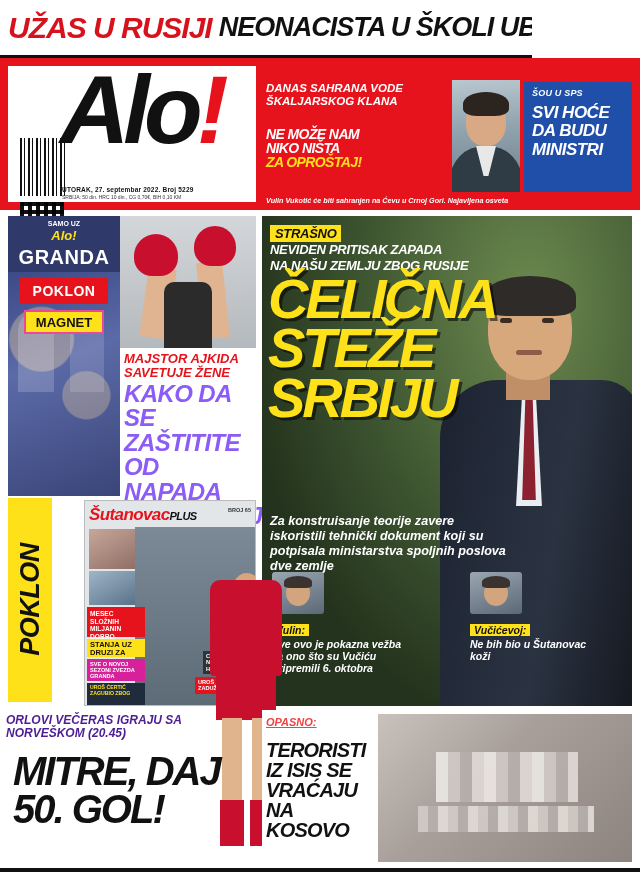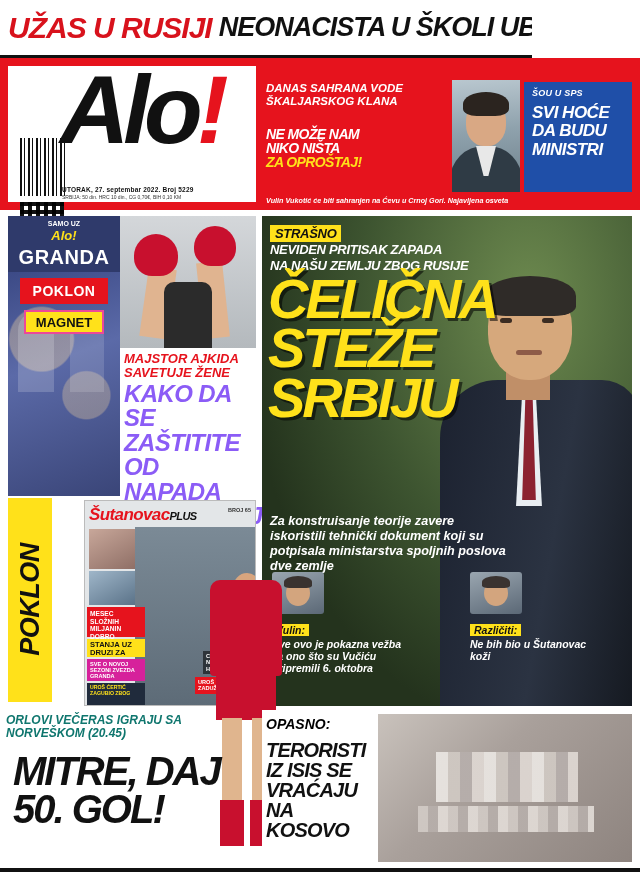--- a/index.html
+++ b/index.html
@@ -411,21 +411,21 @@
     line-height: 1.16; display: block;
   }
 
   
   .mitre-block {
     position: absolute; left: 8px; top: 710px; width: 252px; height: 154px;
     background: #ffffff;
   }
   .mitre-kicker {
     position: absolute; left: 6px; top: 714px; width: 200px;
-    color: #0f766e; font-size: 12px; font-weight: 800; font-style: italic;
+    color: #4c1d95; font-size: 12px; font-weight: 800; font-style: italic;
     line-height: 1.1; text-transform: uppercase;
   }
   .mitre-head {
     position: absolute; left: 6px; top: 752px; width: 248px;
     color: #111; font-size: 40px; font-weight: 800; font-style: italic;
     line-height: 0.95; text-transform: uppercase; letter-spacing: -2px; margin-left: 7px;
   }
   .mitre-player {
     position: absolute; left: 190px; top: 560px; width: 120px; height: 300px;
     overflow: hidden;
@@ -455,22 +455,23 @@
     background: #c8102e;
   }
 
   
   .bottom-right {
     position: absolute; left: 262px; top: 710px; width: 370px; height: 154px;
     background: #ffffff;
   }
   .br-opasno {
     position: absolute; left: 266px; top: 716px;
-    color: #000000; font-size: 14px; font-weight: 800; font-style: italic;
+    color: #ef4444; font-size: 11px; font-weight: 800; font-style: italic;
     text-transform: uppercase;
+    text-decoration: underline;
   }
   .br-head {
     position: absolute; left: 266px; top: 740px; width: 110px;
     color: #111; font-size: 20px; font-weight: 800; font-style: italic;
     line-height: 1.0; text-transform: uppercase; letter-spacing: -0.8px;
   }
   .br-photo {
     position: absolute; left: 378px; top: 714px; width: 254px; height: 148px;
     background:
       linear-gradient(135deg,#c9c2bc 0%, #a9a09b 40%, #8e847f 100%);
@@ -623,21 +624,21 @@
       </div>
       <span class="sub-name">Vulin:</span>
       <span class="sub-text">Sve ovo je pokazna vežba za ono što su Vučiću pripremili 6. oktobra</span>
     </div>
 
     <div class="ms-sub-right">
       <div class="sub-photo">
         <div class="f"></div>
         <div class="h"></div>
       </div>
-      <span class="sub-name">Različiti:</span>
+      <span class="sub-name">Vučićevoj:</span>
       <span class="sub-text">Ne bih bio u Šutanovac koži</span>
     </div>
   </div>
 
   <div class="mitre-block"></div>
   <div class="mitre-player">
     <div class="shirt"></div>
     <div class="shorts"></div>
     <div class="leg1"></div>
     <div class="leg2"></div>

